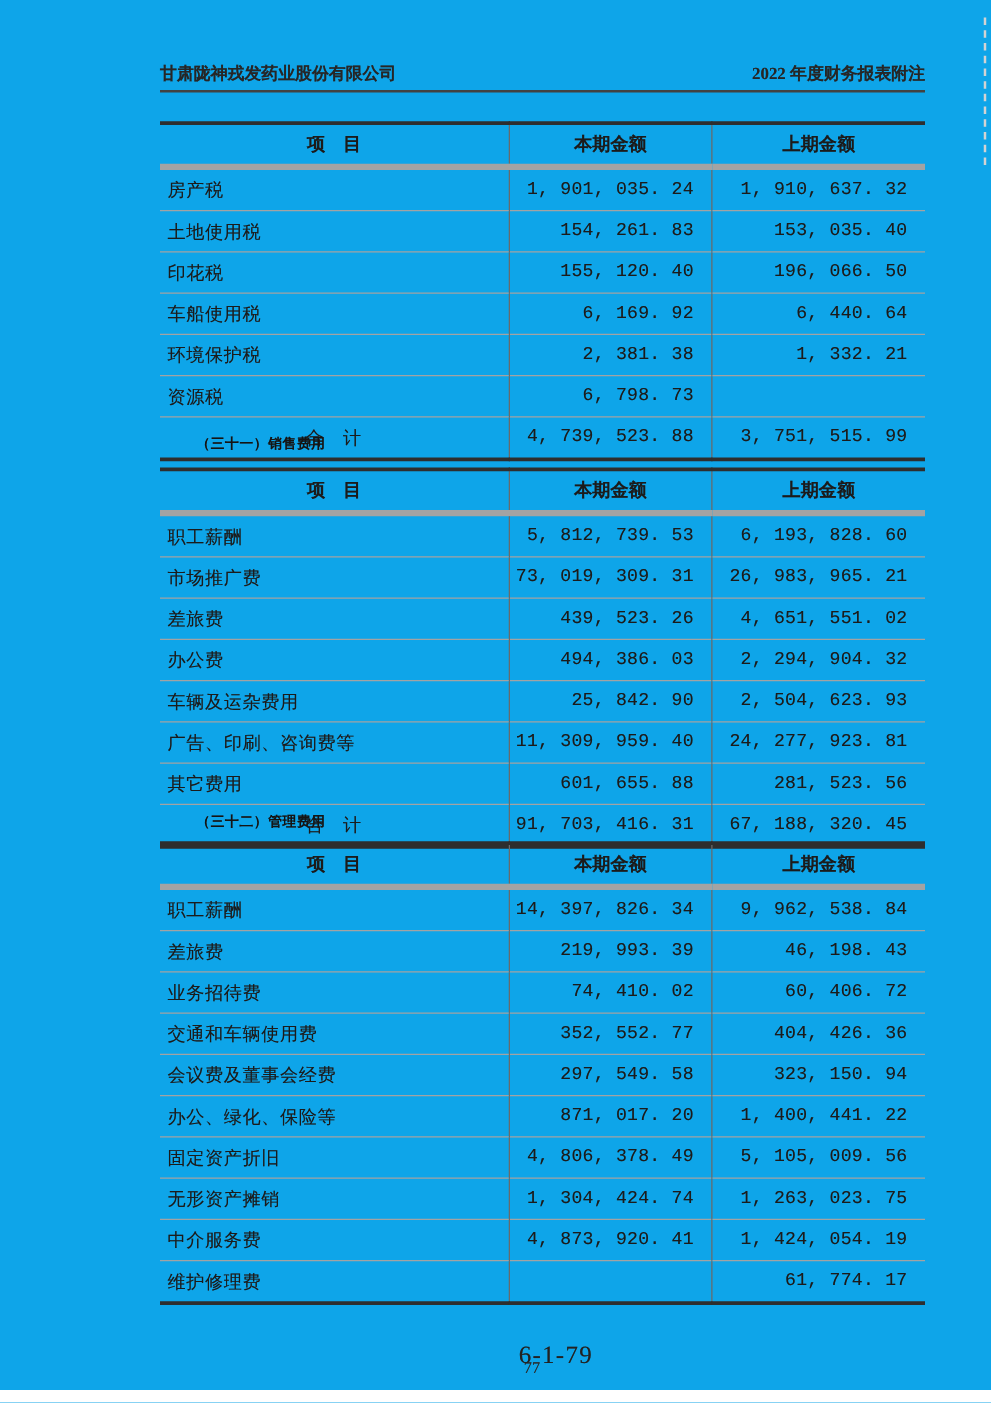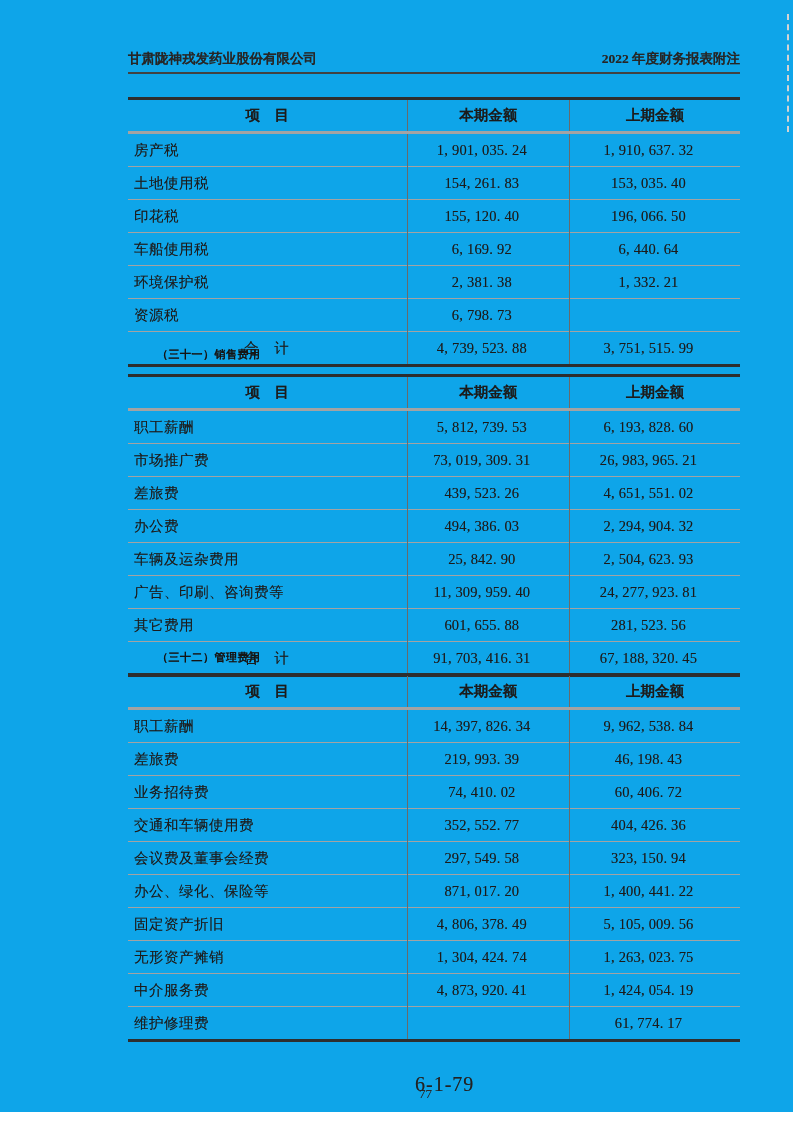--- a/index.html
+++ b/index.html
@@ -33,35 +33,35 @@
     border-collapse:collapse;table-layout:fixed;
     font-size:14.5px;color:#1b1b1b;
     border-top:3px solid #2e2e2e;border-bottom:3px solid #2e2e2e;
   }
   #tbl-0{top:97px;}
   #tbl-1{top:374px;}
   #tbl-2{top:673px;}
   .fin-table th{
     height:29px;font-weight:bold;font-size:14.5px;
     text-align:center;vertical-align:middle;
-    border-bottom:3px solid #a3a3a3;
+    border-bottom:5px solid #a3a3a3;
   }
   .fin-table th:nth-child(1){width:45.8%;}
   .fin-table th:nth-child(2){width:26.4%;}
   .fin-table th:nth-child(3){width:27.8%;}
   .fin-table tbody tr{border-top:1px solid #a3a3a3;}
   .fin-table tbody tr:first-child{border-top:none;}
   .fin-table td{height:30px;vertical-align:middle;}
   .fin-table th:nth-child(2),.fin-table th:nth-child(3),
   .fin-table td:nth-child(2),.fin-table td:nth-child(3){
     border-left:1px solid #6a6a6a;
   }
   .fin-table td.label{text-align:left;padding-left:6px;letter-spacing:.5px;}
   .fin-table td.label.total{text-align:center;padding-left:0;}
-  .fin-table td.num{text-align:center;padding-right:14px;letter-spacing:.2px;white-space:nowrap;}
+  .fin-table td.num{text-align:right;padding-right:14px;letter-spacing:.2px;white-space:nowrap;font-family:Liberation Mono, monospace;}
   
   .page-number{position:absolute;top:1086px;left:419px;font-size:13px;color:#2a2a2a;}
   .doc-code{position:absolute;top:1073px;left:415px;font-size:20px;letter-spacing:1px;color:#222;text-align:center;}
   
   .edge-artifact{
     position:absolute;right:4px;top:14px;height:118px;width:0;
     border-right:2px dashed #d3d3d3;
   }
 </style>
 </head>

